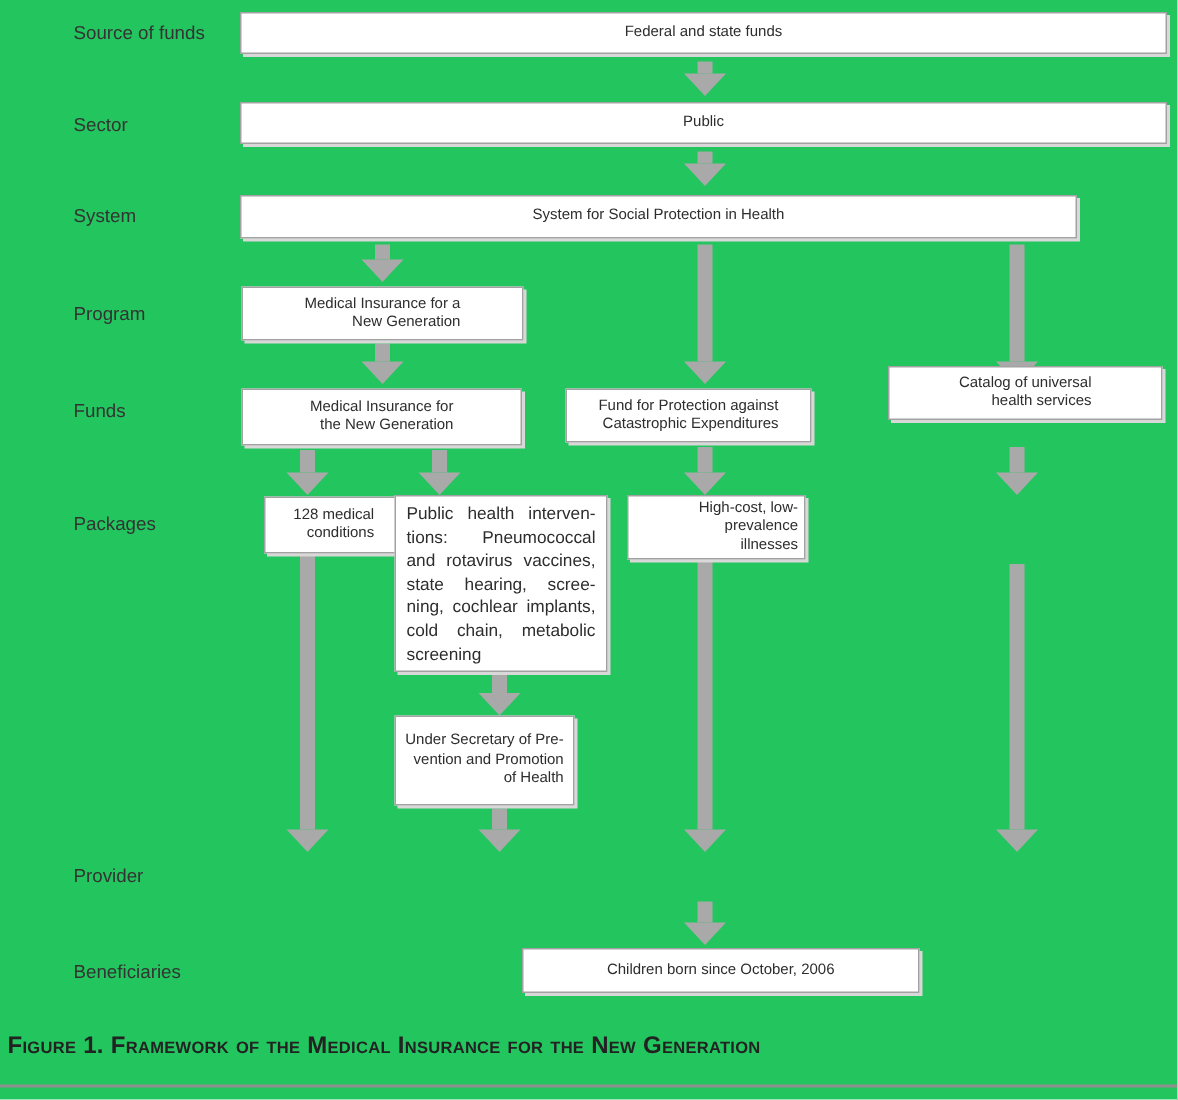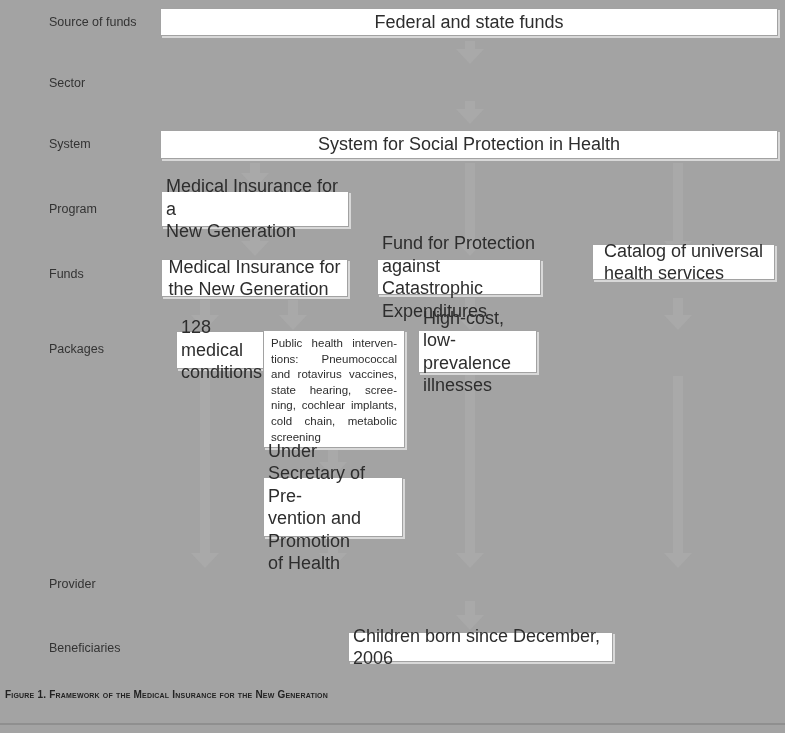--- a/index.html
+++ b/index.html
@@ -6,43 +6,43 @@
     --arrow:#a9a9a9;
     --border:#a2a2a2;
     --text:#2d2d2d;
     --rule:#8f8f8f;
     --shadow:#d8d8d8;
   }
   html,body{margin:0;padding:0;background:#fff;}
   .stage{
     position:relative;
     width:785px;height:733px;
-    background:#a3a3a3;
+    background:#22c55e;
     font-family:"Liberation Sans", sans-serif;
     color:var(--text);
     overflow:hidden;
   }
   .rowlabel{
     position:absolute;
     left:49px;
     font-size:12.5px;
     color:#333;
     white-space:nowrap;
   }
   .box{
     position:absolute;
     background:#fff;
     border:1px solid var(--border);
     box-shadow:2px 2px 0 var(--shadow);
     display:flex;
     align-items:center;
     justify-content:center;
-    text-align:left;
+    text-align:right;
     white-space:pre-line;
-    font-size:18px;
+    font-size:10px;
     line-height:1.25;
     color:var(--text);
     z-index:2;
     box-sizing:border-box;
     padding:2px 4px;
   }
   .box.pkg-justified{
     display:block;
     text-align:left;
     white-space:normal;
@@ -72,21 +72,21 @@
     width:0;height:0;
     border-left:14px solid transparent;
     border-right:14px solid transparent;
     border-top:15px solid var(--arrow);
     flex:0 0 auto;
     display:block;
   }
   .caption{
     position:absolute;
     left:5px;top:689px;
-    font-size:10px;
+    font-size:16px;
     font-weight:bold;
     font-variant:small-caps;
     letter-spacing:0.2px;
     color:#222;
   }
   .bottom-rule{
     position:absolute;
     left:0;top:723px;
     width:785px;height:2px;
     background:var(--rule);
@@ -100,21 +100,22 @@
   <div class="rowlabel" style="top:15px">Source of funds</div>
   <div class="rowlabel" style="top:76px">Sector</div>
   <div class="rowlabel" style="top:137px">System</div>
   <div class="rowlabel" style="top:202px">Program</div>
   <div class="rowlabel" style="top:267px">Funds</div>
   <div class="rowlabel" style="top:342px">Packages</div>
   <div class="rowlabel" style="top:577px">Provider</div>
   <div class="rowlabel" style="top:641px">Beneficiaries</div>
 
   <div class="box" style="left:160px;top:8px;width:618px;height:28px">Federal and state funds</div>
-  <div class="box" style="left:160px;top:130px;width:618px;height:29px">System for Social Protection in Health</div>
+  <div class="box" style="left:160px;top:68px;width:618px;height:28px">Public</div>
+  <div class="box" style="left:160px;top:130px;width:558px;height:29px">System for Social Protection in Health</div>
 
   <div class="box" style="left:161px;top:191px;width:188px;height:36px">Medical Insurance for a
 New Generation</div>
 
   <div class="box" style="left:161px;top:259px;width:187px;height:38px">Medical Insurance for
 the New Generation</div>
   <div class="box" style="left:377px;top:259px;width:164px;height:36px">Fund for Protection against
 Catastrophic Expenditures</div>
   <div class="box" style="left:592px;top:244px;width:183px;height:36px">Catalog of universal
 health services</div>
@@ -128,26 +129,26 @@
     <div class="jline">and rotavirus vaccines,</div>
     <div class="jline">state hearing, scree-</div>
     <div class="jline">ning, cochlear implants,</div>
     <div class="jline">cold chain, metabolic</div>
     <div>screening</div>
   </div>
 
   <div class="box" style="left:418px;top:330px;width:119px;height:43px">High-cost, low-prevalence
 illnesses</div>
 
-  <div class="box" style="left:263px;top:477px;width:140px;height:60px">Under Secretary of Pre-
+  <div class="box" style="left:263px;top:477px;width:120px;height:60px">Under Secretary of Pre-
 vention and Promotion
 of Health</div>
 
 
-  <div class="box" style="left:348px;top:632px;width:265px;height:30px">Children born since December, 2006</div>
+  <div class="box" style="left:348px;top:632px;width:265px;height:30px">Children born since October, 2006</div>
 
   <div class="arrow" style="left:456px;top:41px;height:23px">
       <i class="stem"></i>
       <i class="head"></i>
     </div>
   <div class="arrow" style="left:456px;top:101px;height:23px">
       <i class="stem"></i>
       <i class="head"></i>
     </div>
 

